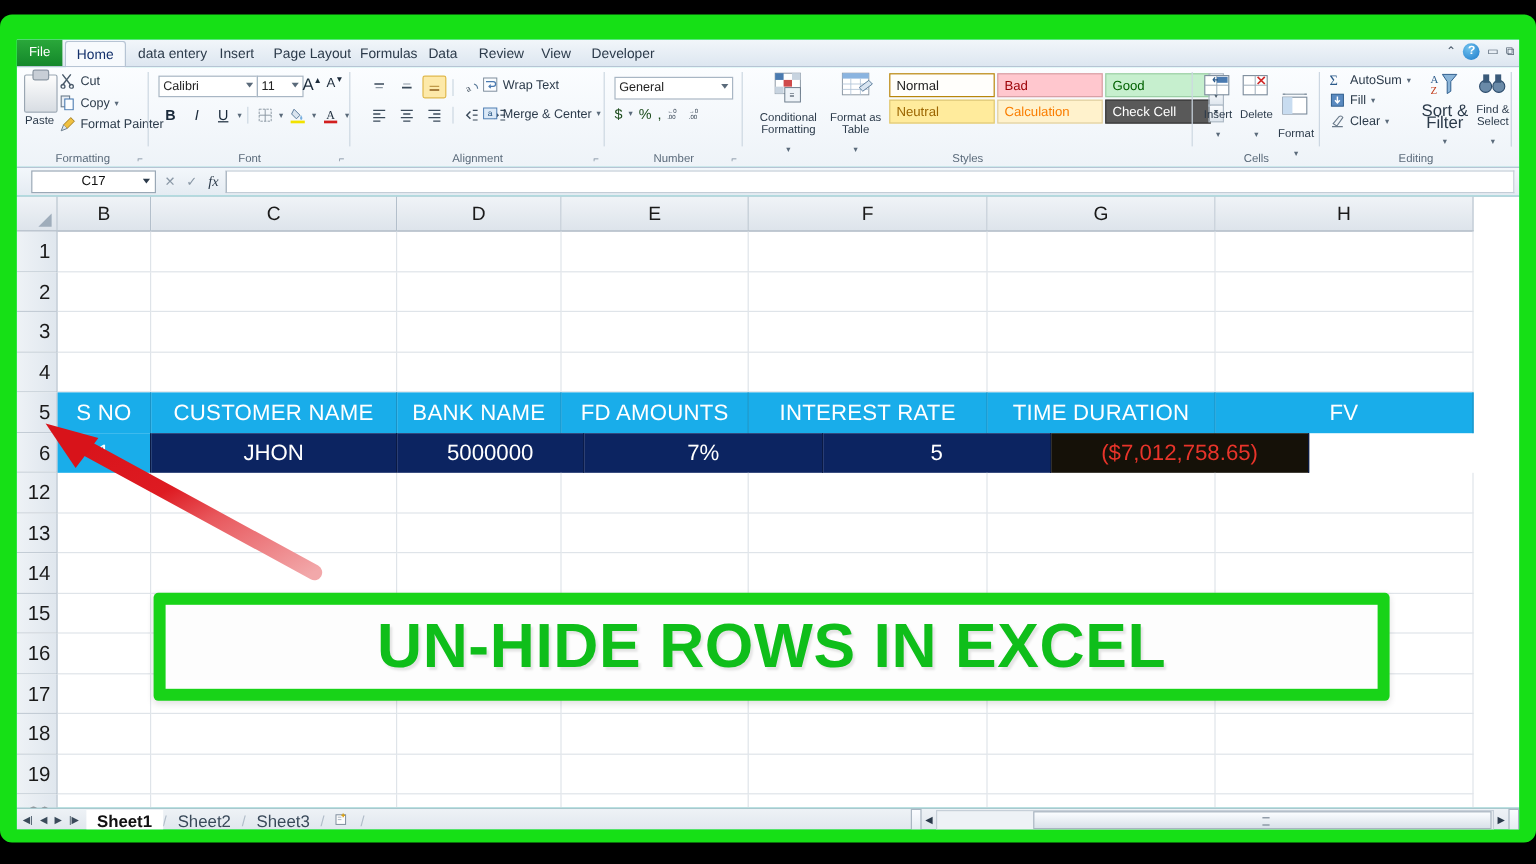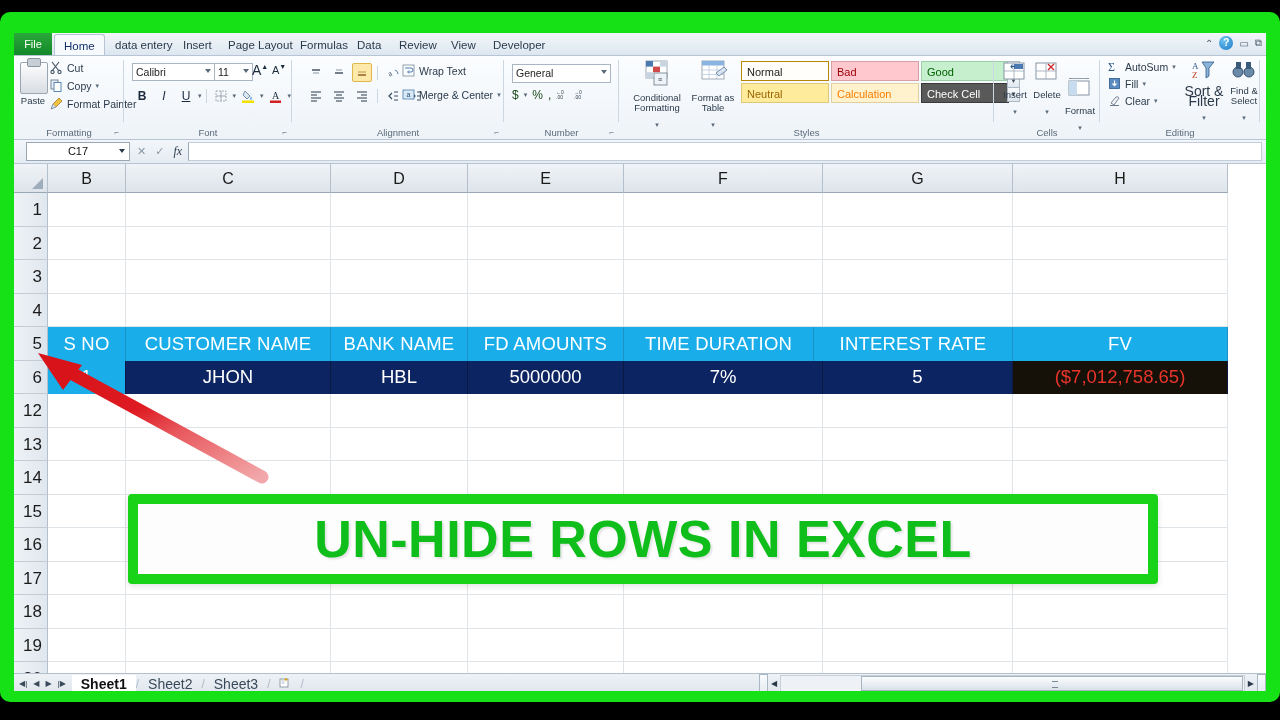--- a/index.html
+++ b/index.html
@@ -623,28 +623,27 @@
           <div class="cell" style="width:156px;"></div>
           <div class="cell" style="width:199px;"></div>
           <div class="cell" style="width:190px;"></div>
           <div class="cell" style="width:215px;"></div>
         </div>
         <div class="gridrow">
           <div class="cell hdrcell" style="width:78px;">S NO</div>
           <div class="cell hdrcell" style="width:205px;">CUSTOMER NAME</div>
           <div class="cell hdrcell" style="width:137px;">BANK NAME</div>
           <div class="cell hdrcell" style="width:156px;">FD AMOUNTS</div>
+          <div class="cell hdrcell" style="width:199px;">INTEREST RATE</div>
           <div class="cell hdrcell" style="width:190px;">TIME DURATION</div>
-          <div class="cell hdrcell" style="width:199px;">INTEREST RATE</div>
           <div class="cell hdrcell" style="width:215px;">FV</div>
         </div>
         <div class="gridrow">
           <div class="cell datacell sno" style="width:78px;">1</div>
           <div class="cell datacell" style="width:205px;">JHON</div>
-          <div class="cell datacell" style="width:137px;">HBL</div>
           <div class="cell datacell" style="width:156px;">5000000</div>
           <div class="cell datacell" style="width:199px;">7%</div>
           <div class="cell datacell" style="width:190px;">5</div>
           <div class="cell datacell fv" style="width:215px;">($7,012,758.65)</div>
         </div>
         <div class="gridrow">
           <div class="cell" style="width:78px;"></div>
           <div class="cell" style="width:205px;"></div>
           <div class="cell" style="width:137px;"></div>
           <div class="cell" style="width:156px;"></div>

